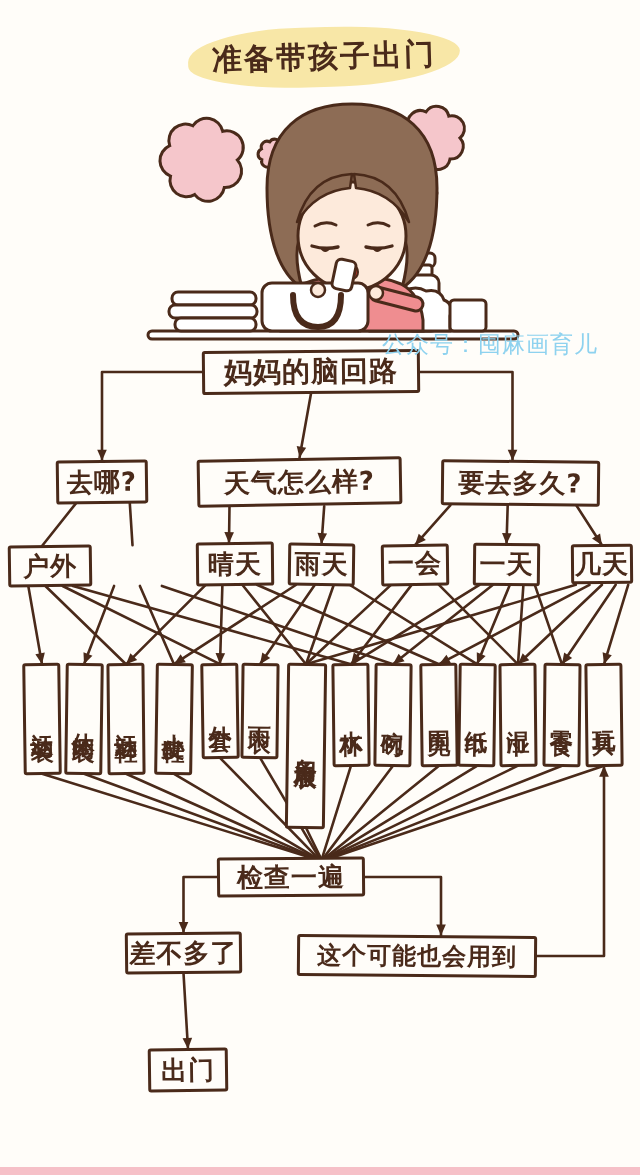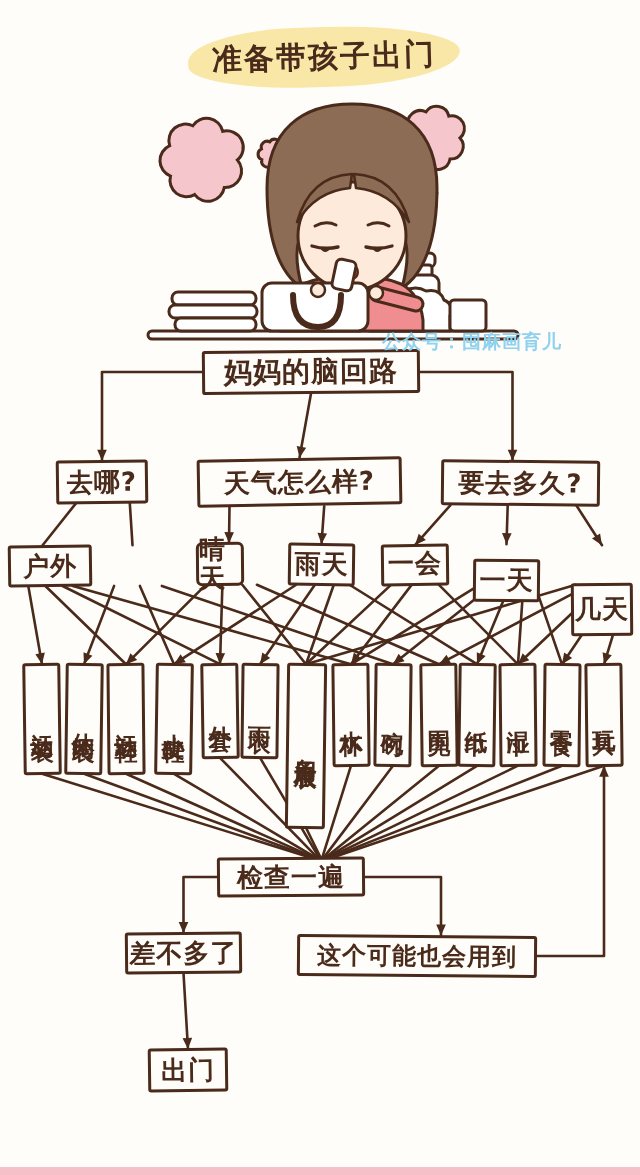--- a/index.html
+++ b/index.html
@@ -11,21 +11,21 @@
   .title-blob{
     position:absolute;left:188px;top:27px;width:272px;height:60px;
     background:#f8e7a7;border-radius:46% 54% 52% 48% / 58% 50% 60% 44%;
     transform:rotate(-1.6deg);z-index:1;
     display:flex;align-items:center;justify-content:center;
     font-size:30px;font-weight:bold;letter-spacing:2px;
   }
   .illo{position:absolute;left:0;top:88px;z-index:1;}
   .watermark{
     position:absolute;left:382px;top:329px;z-index:4;
-    font-size:19px;font-weight:bold;letter-spacing:1px;color:#8ed2ef;
+    font-size:23px;font-weight:normal;letter-spacing:1px;color:#8ed2ef;
   }
   #wires{position:absolute;left:0;top:0;z-index:2;pointer-events:none;}
   .node{
     position:absolute;z-index:3;box-sizing:border-box;
     background:#fffdf9;border:3px solid #4a2a1a;border-radius:3px;
     display:flex;align-items:center;justify-content:center;
     font-weight:bold;color:#4a2a1a;line-height:1.1;
   }
   .h{font-size:26px;letter-spacing:1px;}
   .big{font-size:28px;}
@@ -186,25 +186,25 @@
       <polygon points="188,1048.943603515625 182.55681857800832,1038.247259466966 192.1399602849215,1037.678581152608" fill="#4a2a1a"></polygon>
     </svg>
 
   <div class="node h big" style="left:202px;top:350px;width:218px;height:44px;transform:rotate(-0.6deg);">妈妈的脑回路</div>
 
   <div class="node h" style="left:56px;top:460px;width:92px;height:44px;transform:rotate(-0.8deg);">去哪?</div>
   <div class="node h" style="left:197px;top:458px;width:205px;height:48px;transform:rotate(-1deg);">天气怎么样?</div>
   <div class="node h" style="left:441px;top:460px;width:159px;height:46px;transform:rotate(0.6deg);">要去多久?</div>
 
   <div class="node h" style="left:8px;top:545px;width:84px;height:42px;transform:rotate(-0.8deg);">户外</div>
-  <div class="node h" style="left:196px;top:542px;width:48px;height:44px;transform:rotate(-0.6deg);border-radius:6px;">晴天</div>
+  <div class="node h" style="left:196px;top:542px;width:78px;height:44px;transform:rotate(-0.6deg);">晴天</div>
   <div class="node h" style="left:288px;top:543px;width:67px;height:43px;transform:rotate(0.8deg);">雨天</div>
   <div class="node h" style="left:381px;top:544px;width:68px;height:42px;transform:rotate(-0.7deg);font-family:Liberation Mono, monospace;">一会</div>
-  <div class="node h" style="left:473px;top:543px;width:67px;height:43px;transform:rotate(0.6deg);margin-top:16px;">一天</div>
-  <div class="node h" style="left:571px;top:544px;width:62px;height:53px;transform:rotate(-0.5deg);margin-top:39px;">几天</div>
+  <div class="node h" style="left:473px;top:543px;width:67px;height:43px;transform:rotate(0.6deg);">一天</div>
+  <div class="node h" style="left:571px;top:544px;width:62px;height:40px;transform:rotate(-0.5deg);">几天</div>
 
   <div class="node v" style="left:23px;top:663px;width:38px;height:112px;transform:rotate(-0.8deg);">运动装</div>
   <div class="node v" style="left:65px;top:663px;width:38px;height:112px;transform:rotate(0.8deg);">休闲装</div>
   <div class="node v" style="left:107px;top:663px;width:38px;height:112px;transform:rotate(-0.6deg);">运动鞋</div>
   <div class="node v" style="left:155px;top:663px;width:38px;height:112px;transform:rotate(0.9deg);">小皮鞋</div>
   <div class="node v" style="left:201px;top:663px;width:38px;height:96px;transform:rotate(-0.9deg);">外套</div>
   <div class="node v" style="left:241px;top:663px;width:38px;height:96px;transform:rotate(0.7deg);">雨衣</div>
   <div class="node v" style="left:286px;top:663px;width:40px;height:166px;transform:rotate(0.8deg);">备用衣服</div>
   <div class="node v" style="left:332px;top:663px;width:38px;height:104px;transform:rotate(-0.7deg);">水杯</div>
   <div class="node v" style="left:374px;top:663px;width:38px;height:104px;transform:rotate(0.7deg);">碗勺</div>

